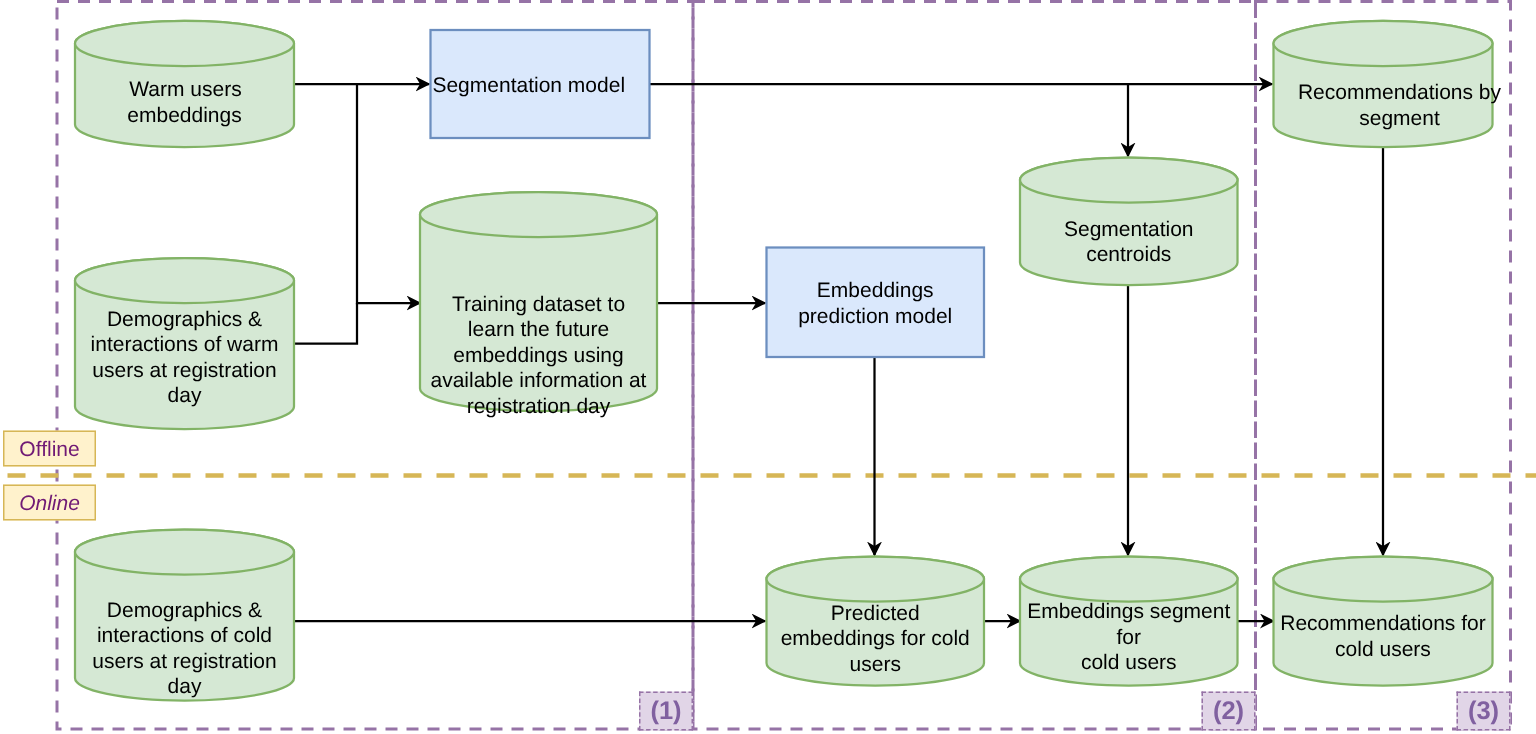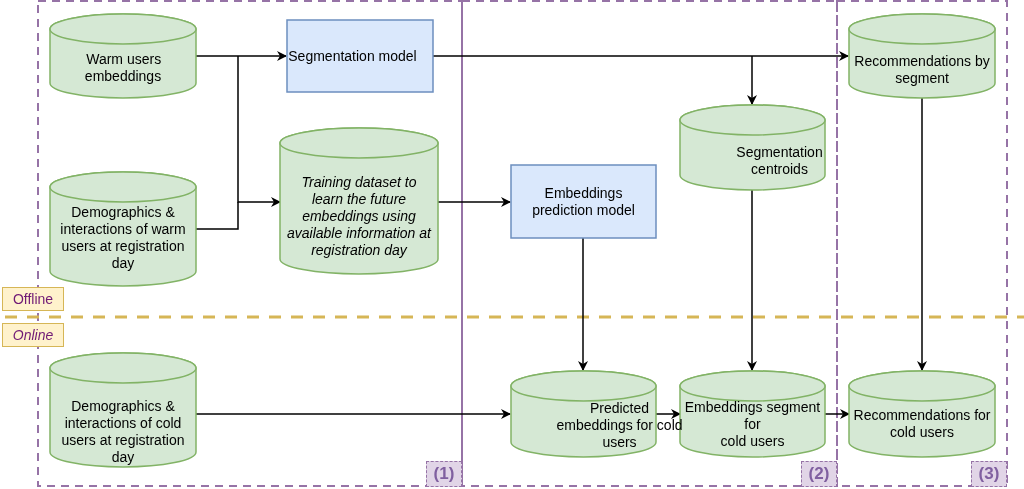--- a/index.html
+++ b/index.html
@@ -89,36 +89,36 @@
     </g>
 </svg>
 
 <div class="label" style="left:50px;top:44px;width:146px;height:48px;text-align:right;">Warm users
 embeddings</div>
 <div class="label" style="left:50px;top:200px;width:146px;height:76px;">Demographics &amp;
 interactions of warm
 users at registration
 day</div>
 <div class="label" style="left:287px;top:20px;width:131px;height:72px;">Segmentation model</div>
-<div class="label" style="left:280px;top:168px;width:158px;height:96px;font-style:italic;">Training dataset to
+<div class="label" style="left:280px;top:188px;width:158px;height:96px;">Training dataset to
 learn the future
 embeddings using
 available information at
 registration day</div>
 <div class="label" style="left:511px;top:165px;width:145px;height:73px;">Embeddings
 prediction model</div>
-<div class="label" style="left:680px;top:136px;width:145px;height:50px;margin-left:27px;">Segmentation
+<div class="label" style="left:680px;top:136px;width:145px;height:50px;">Segmentation
 centroids</div>
-<div class="label" style="left:849px;top:44px;width:146px;height:52px;">Recommendations by
+<div class="label" style="left:849px;top:44px;width:146px;height:52px;padding-left:11px;">Recommendations by
 segment</div>
 <div class="label" style="left:50px;top:394px;width:146px;height:76px;">Demographics &amp;
 interactions of cold
 users at registration
 day</div>
-<div class="label" style="left:511px;top:396px;width:145px;height:58px;padding-left:36px;">Predicted
+<div class="label" style="left:511px;top:396px;width:145px;height:58px;">Predicted
 embeddings for cold
 users</div>
 <div class="label" style="left:680px;top:400px;width:145px;height:48px;">Embeddings segment for
 cold users</div>
 <div class="label" style="left:849px;top:400px;width:146px;height:48px;">Recommendations for
 cold users</div>
 
 <div class="tag" style="left:2px;top:287px;width:60px;height:22px;">Offline</div>
 <div class="tag" style="left:2px;top:323px;width:60px;height:22px;font-style:italic;">Online</div>
 

